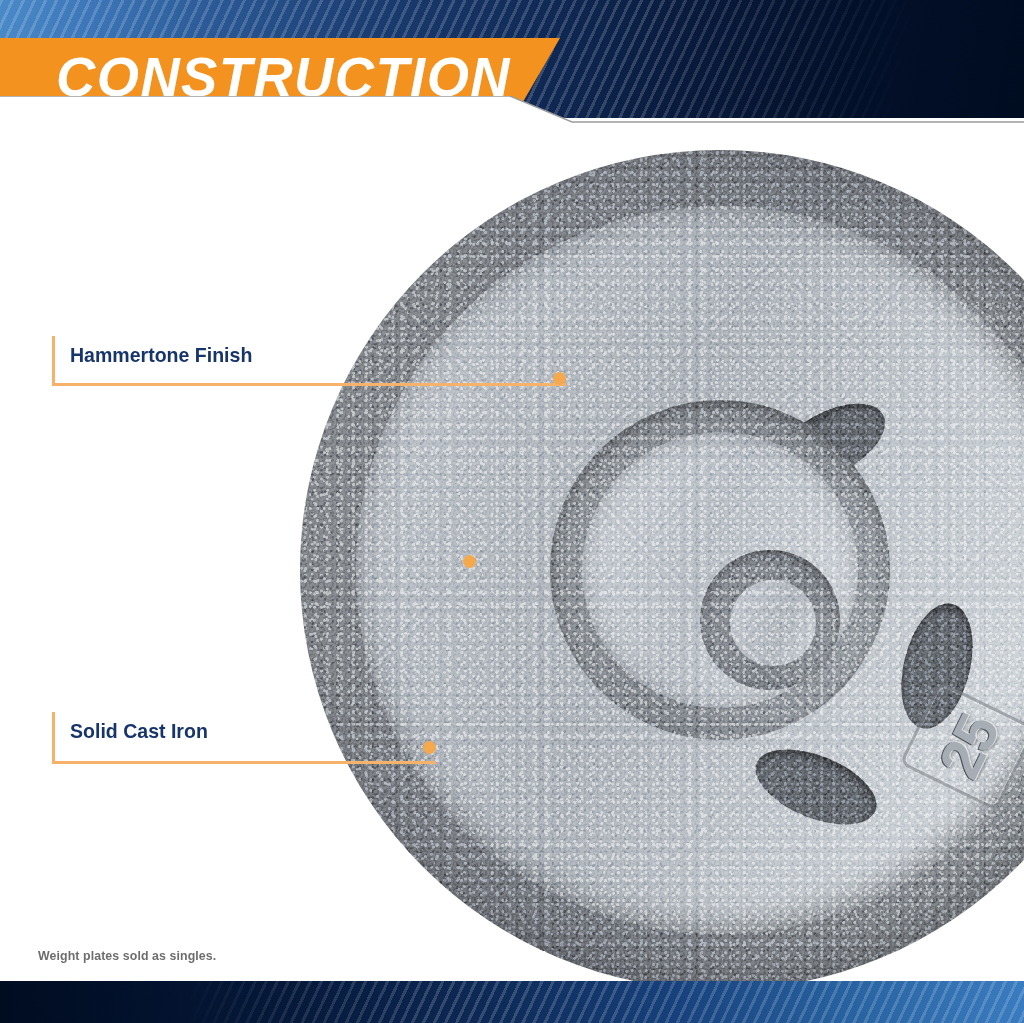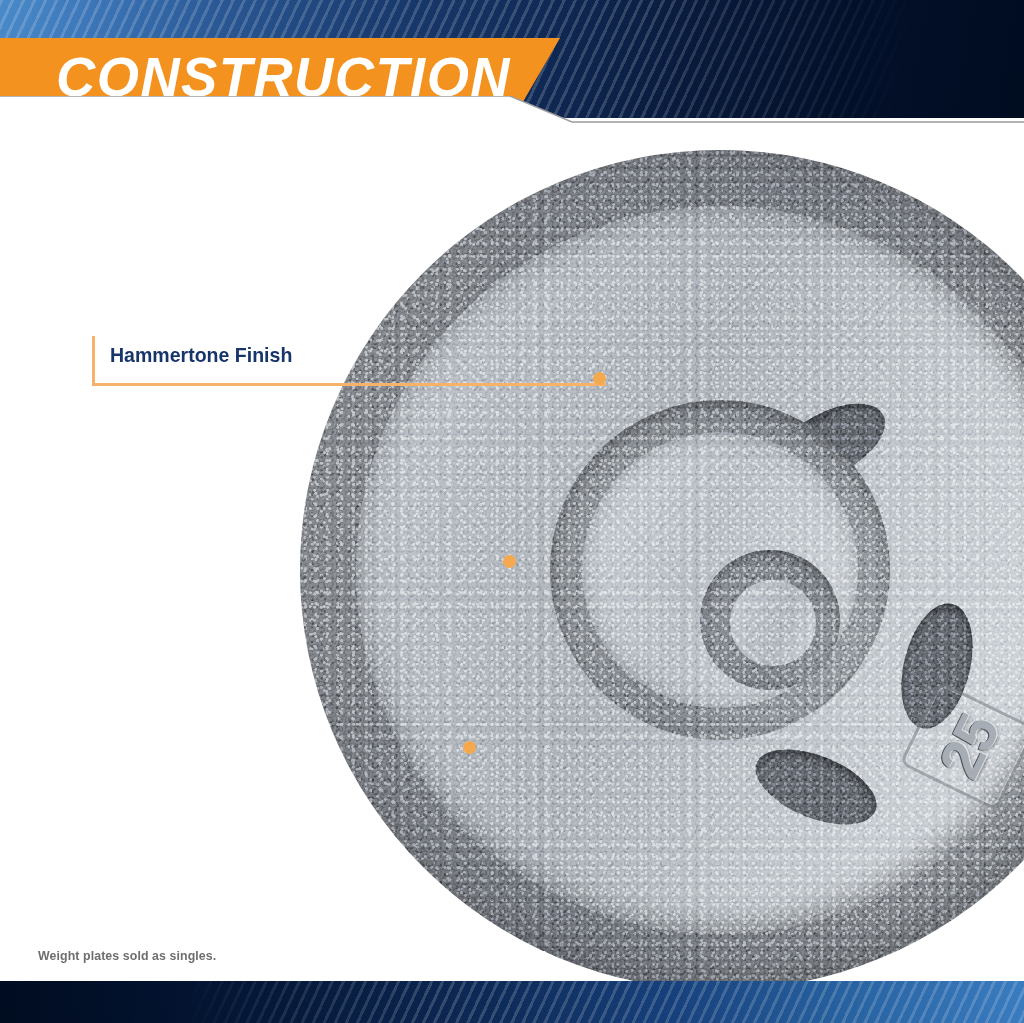--- a/index.html
+++ b/index.html
@@ -186,21 +186,21 @@
     letter-spacing:-2px;
   }
   #weight-mark .frame{
     position:absolute;inset:6px 2px;
     border:3px solid rgba(120,126,133,.55);
     border-radius:10px;
     box-shadow:inset 0 0 0 1px rgba(255,255,255,.3);
   }
 
   
-  .callout{position:absolute;margin-left:40px;}
+  .callout{position:absolute;}
   .callout .bracket{
     position:absolute;left:0;top:0;
     border-left:3px solid #F6B16B;
     border-bottom:3px solid #F6B16B;
     box-sizing:border-box;
   }
   .callout .leader{
     position:absolute;height:3px;background:#F6B16B;
   }
   .callout .dot{
@@ -323,20 +323,25 @@
     <div class="label">Hammertone Finish</div>
   </div>
   <div class="callout" style="left:0;top:0;">
     <div class="dot" style="left:553px;top:372px;"></div>
   </div>
 
   <div class="callout" style="left:0;top:0;">
     <div class="dot" style="left:463px;top:555px;"></div>
   </div>
 
+  <div class="callout" id="callout-3">
+    <div class="bracket"></div>
+    <div class="leader"></div>
+    <div class="label">Solid Cast Iron</div>
+  </div>
   <div class="callout" style="left:0;top:0;">
     <div class="dot" style="left:423px;top:741px;"></div>
   </div>
 
   <div id="footer-wedge"></div>
   <div id="disclaimer">Weight plates sold as singles.</div>
 
   <div id="footer">
     <div class="ftr-grad"></div>
     <div class="ftr-stripes"></div>

